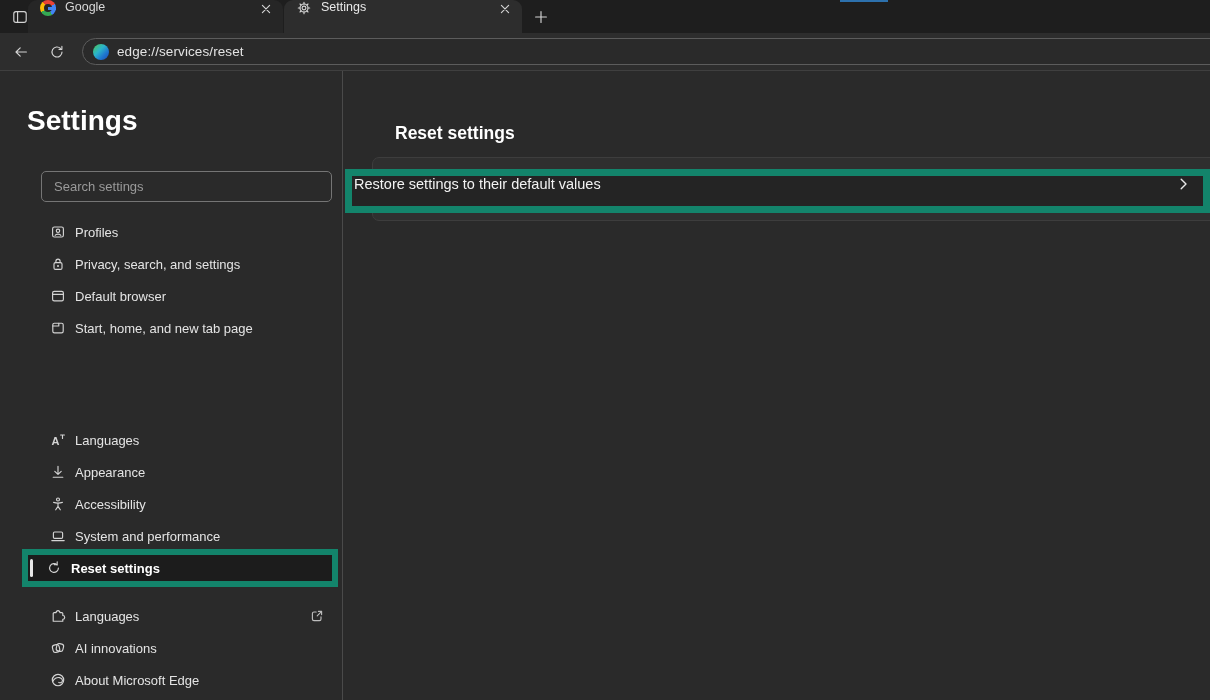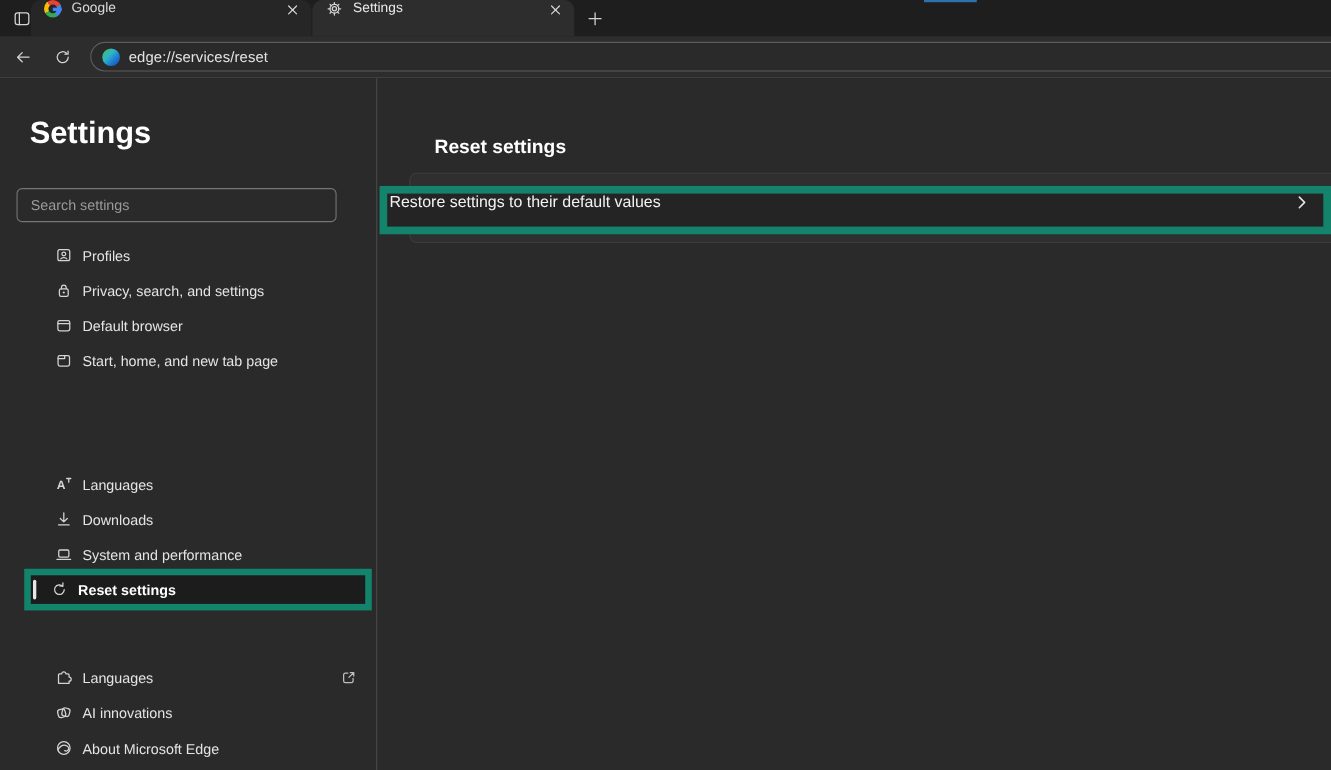--- a/index.html
+++ b/index.html
@@ -36,21 +36,21 @@
     display:flex; align-items:center; padding-left:10px; }
   .url-text { font-size:13.5px; color:#e3e3e3; margin-left:8px; letter-spacing:.1px; }
   .edge-ball { width:16px; height:16px; border-radius:50%;
     background:linear-gradient(135deg,#49c15c 5%,#2bb5c9 40%,#1e74d0 70%,#1b4bb0 100%); }
   
   #content { position:absolute; left:0; top:71px; width:1210px; bottom:0; }
   #sidebar { position:absolute; left:0; top:0; width:343px; height:100%;
     background:#2a2a2a; border-right:1px solid #4a4a4a; }
   #main { position:absolute; left:344px; top:0; right:0; height:100%; background:#2a2a2a; }
   .sb-title { position:absolute; left:27px; top:34px; font-size:28px; font-weight:700; color:#ffffff; }
-  .sb-search { position:absolute; left:15px; top:100px; width:291px; height:31px;
+  .sb-search { position:absolute; left:41px; top:100px; width:291px; height:31px;
     background:transparent; border:1px solid #757575; border-radius:5px;
     color:#e4e4e4; font-size:13px; padding:0 12px; font-family:"Liberation Sans",sans-serif; }
   .sb-search::placeholder { color:#9a9a9a; }
   .group { position:absolute; left:0; width:286px; }
   #group-0 { top:145px; } #group-1 { top:353px; } #group-2 { top:529px; }
   .item { margin-left:22px; width:315px; height:32px; border-radius:4px;
     display:flex; align-items:center; padding-left:28px; }
   .item .lbl { font-size:13px; color:#e4e4e4; margin-left:9px; white-space:nowrap; }
   .item .trail { margin-left:auto; margin-right:12px; display:flex; }
   .sel-wrap { margin:-3px 0 -3px 22px; width:316px; height:38px;
@@ -188,21 +188,28 @@
         <svg class="ic" viewBox="0 0 16 16">
           <text x="1.6" y="12.6" font-size="11" font-weight="bold">A</text>
           <path d="M10.6 3h3.8M12.5 3v3.4"></path>
         </svg>
         <span class="lbl">Languages</span>
       </div>
       <div class="item">
         <svg class="ic" viewBox="0 0 16 16">
           <path d="M8 2.2v8M4.8 7.4L8 10.4l3.2-3M3.2 13.2h9.6"></path>
         </svg>
-        <span class="lbl">Downloads</span>
+        <span class="lbl">Appearance</span>
+      </div>
+      <div class="item">
+        <svg class="ic" viewBox="0 0 16 16">
+          <circle cx="8" cy="3.5" r="1.5"></circle>
+            <path d="M3.6 6.4c2.9 1 5.9 1 8.8 0M8 7.3v3.1M8 10.4l-2.3 3.4M8 10.4l2.3 3.4"></path>
+        </svg>
+        <span class="lbl">Accessibility</span>
       </div>
       <div class="item">
         <svg class="ic" viewBox="0 0 16 16">
           <rect x="3.4" y="4" width="9.2" height="6.4" rx="1.2"></rect>
             <path d="M1.8 12.6h12.4"></path>
         </svg>
         <span class="lbl">System and performance</span>
       </div>
       <div class="sel-wrap">
         <span class="sel-indicator"></span>

